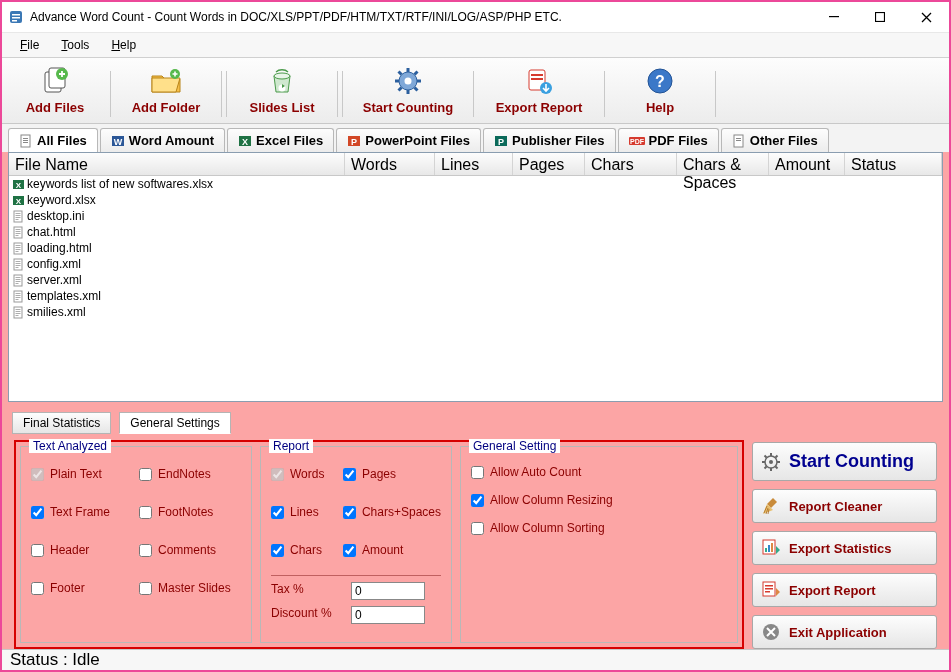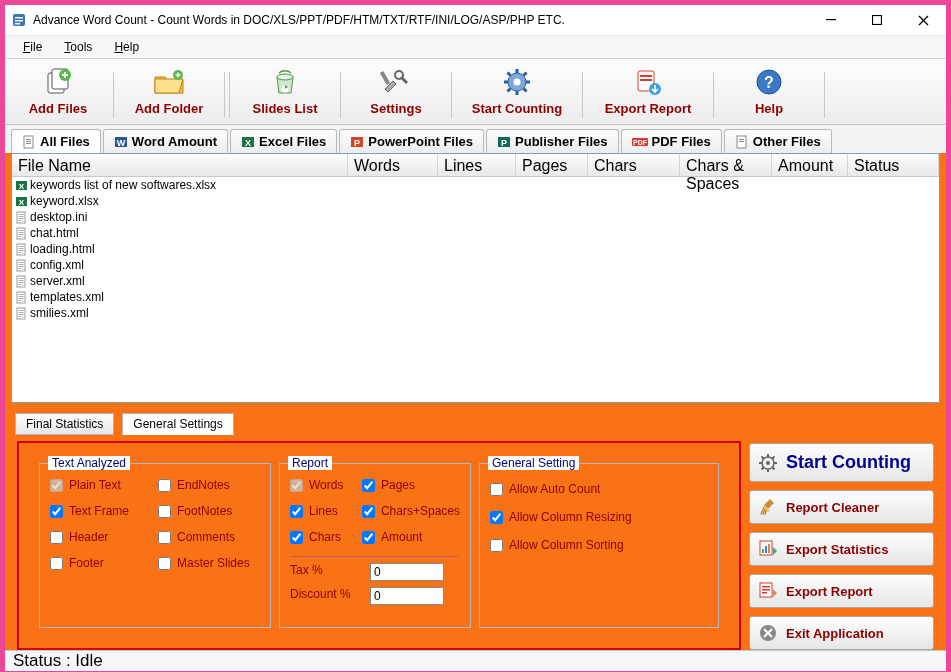--- a/index.html
+++ b/index.html
@@ -1,16 +1,16 @@
 <!DOCTYPE html>
 <html><head>
 <meta charset="utf-8">
 <style>
 html,body{margin:0;padding:0;font-family:"Segoe UI",Tahoma,sans-serif;font-size:12px;color:#000;background:#fff}
-.window{width:951px;height:672px;border:5px solid #ec4899;background:#f97316;display:flex;flex-direction:column;box-sizing:border-box;position:relative}
+.window{width:951px;height:672px;border:2px solid #ec4899;background:#fca5a5;display:flex;flex-direction:column;box-sizing:border-box;position:relative}
 .titlebar{height:30px;display:flex;align-items:center;padding:0 0 0 6px;background:#fff;border-bottom:1px solid #e8e8e8}
 .titlebar svg{flex-shrink:0}
 .title-text{margin-left:6px;flex:1;font-size:12px}
 .win-btn{width:46px;height:30px;display:flex;align-items:center;justify-content:center}
 .menubar{height:22px;display:flex;align-items:center;padding:2px 8px;gap:2px;border-bottom:1px solid #d0d0d0;background:#f7f7f7}
 .menubar span{padding:2px 10px}
 .menubar span u{text-decoration:underline}
 .toolbar{display:flex;align-items:flex-end;padding:4px 0 6px 0;background:linear-gradient(#fdfdfd,#ececec);border-bottom:1px solid #c8c8c8}
 .tool{display:flex;flex-direction:column;align-items:center;justify-content:flex-end;min-width:90px;padding:2px 8px;color:#8b0000;font-size:13px;font-weight:600}
 .tool .icon-slot{height:34px;display:flex;align-items:center;justify-content:center;margin-bottom:2px}
@@ -23,24 +23,24 @@
 .gh{padding:3px 6px;border-right:1px solid #d4d4d4;font-size:16px;box-sizing:border-box}
 .c-name{width:336px}.c-words{width:90px}.c-lines{width:78px}.c-pages{width:72px}.c-chars{width:92px}.c-cs{width:92px}.c-amt{width:76px}.c-status{flex:1}
 .grid-body{flex:1;overflow:hidden}
 .row{display:flex;align-items:center;height:16px;padding-left:2px;font-size:12px}
 .row .ricon{width:14px;display:flex;justify-content:center}
 .row .rname{padding-left:2px}
 .lower{display:flex;margin:6px 6px 0 6px;gap:8px;flex:1}
 .tabs2{display:flex;gap:8px;margin:10px 0 0 10px}
 .tab2{padding:3px 10px;border:1px solid #b4b4b4;background:linear-gradient(#fdfdfd,#e6e6e6);font-size:12px}
 .tab2.active{background:#fff;border-bottom:1px solid #fff;position:relative;z-index:1}
-.settings-area{border:2px solid #d60000;margin:0 0 0 6px;padding:20px;display:flex;gap:8px;flex:1}
+.settings-area{border:2px solid #d60000;margin:0 0 0 6px;padding:4px;display:flex;gap:8px;flex:1}
 .fieldset{border:1px solid #b8b8b8;padding:8px 10px 10px 10px;position:relative}
 .fieldset .legend{position:absolute;top:-8px;left:8px;background:#fff;padding:0 4px;color:#000080;font-size:12px}
-.chk{display:flex;align-items:center;gap:6px;color:#8b0000;font-size:12px;margin:6px 0}
+.chk{display:flex;align-items:center;gap:6px;color:#8b0000;font-size:12px;margin:12px 0}
 .chk input{width:13px;height:13px;margin:0}
 .grid2{display:grid;grid-template-columns:1fr 1fr;column-gap:6px}
 .num-row{display:flex;align-items:flex-start;gap:6px;margin-top:6px}
 .num-row label{color:#8b0000;width:74px}
 .num-row input{width:66px;border:1px solid #888;padding:1px 3px;font-size:12px}
 .right-panel{width:185px;display:flex;flex-direction:column;gap:8px;padding:2px 6px 0 0}
 .bigbtn{border:1px solid #a8a8a8;background:linear-gradient(#fdfdfd,#e6e6e6);padding:6px 8px;display:flex;align-items:center;gap:8px;border-radius:3px}
 .bigbtn.main{color:#000090;font-size:18px;font-weight:700;padding:8px 8px}
 .bigbtn span.lbl{color:#8b0000;font-weight:600;font-size:13px}
 .statusbar{height:22px;border-top:1px solid #c8c8c8;display:flex;align-items:center;padding:0 8px;font-size:17px;background:#f7f7f7}
@@ -114,31 +114,20 @@
             <path d="M6 10h16l-2 16H8z" fill="#cfe8cf" stroke="#4a9a4a"></path>
             <ellipse cx="14" cy="10" rx="8" ry="3" fill="#e8f5e8" stroke="#4a9a4a"></ellipse>
             <path d="M8 6c3-3 9-3 12 0" fill="none" stroke="#4a9a4a" stroke-width="1.3"></path>
             <circle cx="14" cy="22" r="3.5" fill="#fff"></circle>
             <path d="M14 18l3 2-3 2z" fill="#4a9a4a"></path>
           </svg>
         </div>
       <span>Slides List</span>
     </div>
     <div class="tool-sep"></div>
-    <div class="tool">
-      <div class="icon-slot">
-          <svg width="34" height="30">
-            <path d="M6 22l8-8 3 3-8 8z" fill="#aaa" stroke="#666"></path>
-            <circle cx="20" cy="8" r="4" fill="none" stroke="#666" stroke-width="2"></circle>
-            <path d="M22 10l6 6" stroke="#666" stroke-width="3"></path>
-            <rect x="4" y="4" width="4" height="14" rx="1" fill="#888" transform="rotate(-30 6 11)"></rect>
-          </svg>
-        </div>
-      <span>Settings</span>
-    </div>
     <div class="tool-sep"></div>
     <div class="tool" style="min-width:110px">
       <div class="icon-slot">
           <svg width="30" height="30">
             <circle cx="15" cy="15" r="9" fill="#7fa8d8" stroke="#2b5f9e"></circle>
             <circle cx="15" cy="15" r="3.5" fill="#fff"></circle>
             <g stroke="#2b5f9e" stroke-width="3">
               <path d="M15 2v4M15 24v4M2 15h4M24 15h4M5.5 5.5l3 3M21.5 21.5l3 3M24.5 5.5l-3 3M5.5 24.5l3-3"></path>
             </g>
           </svg>

